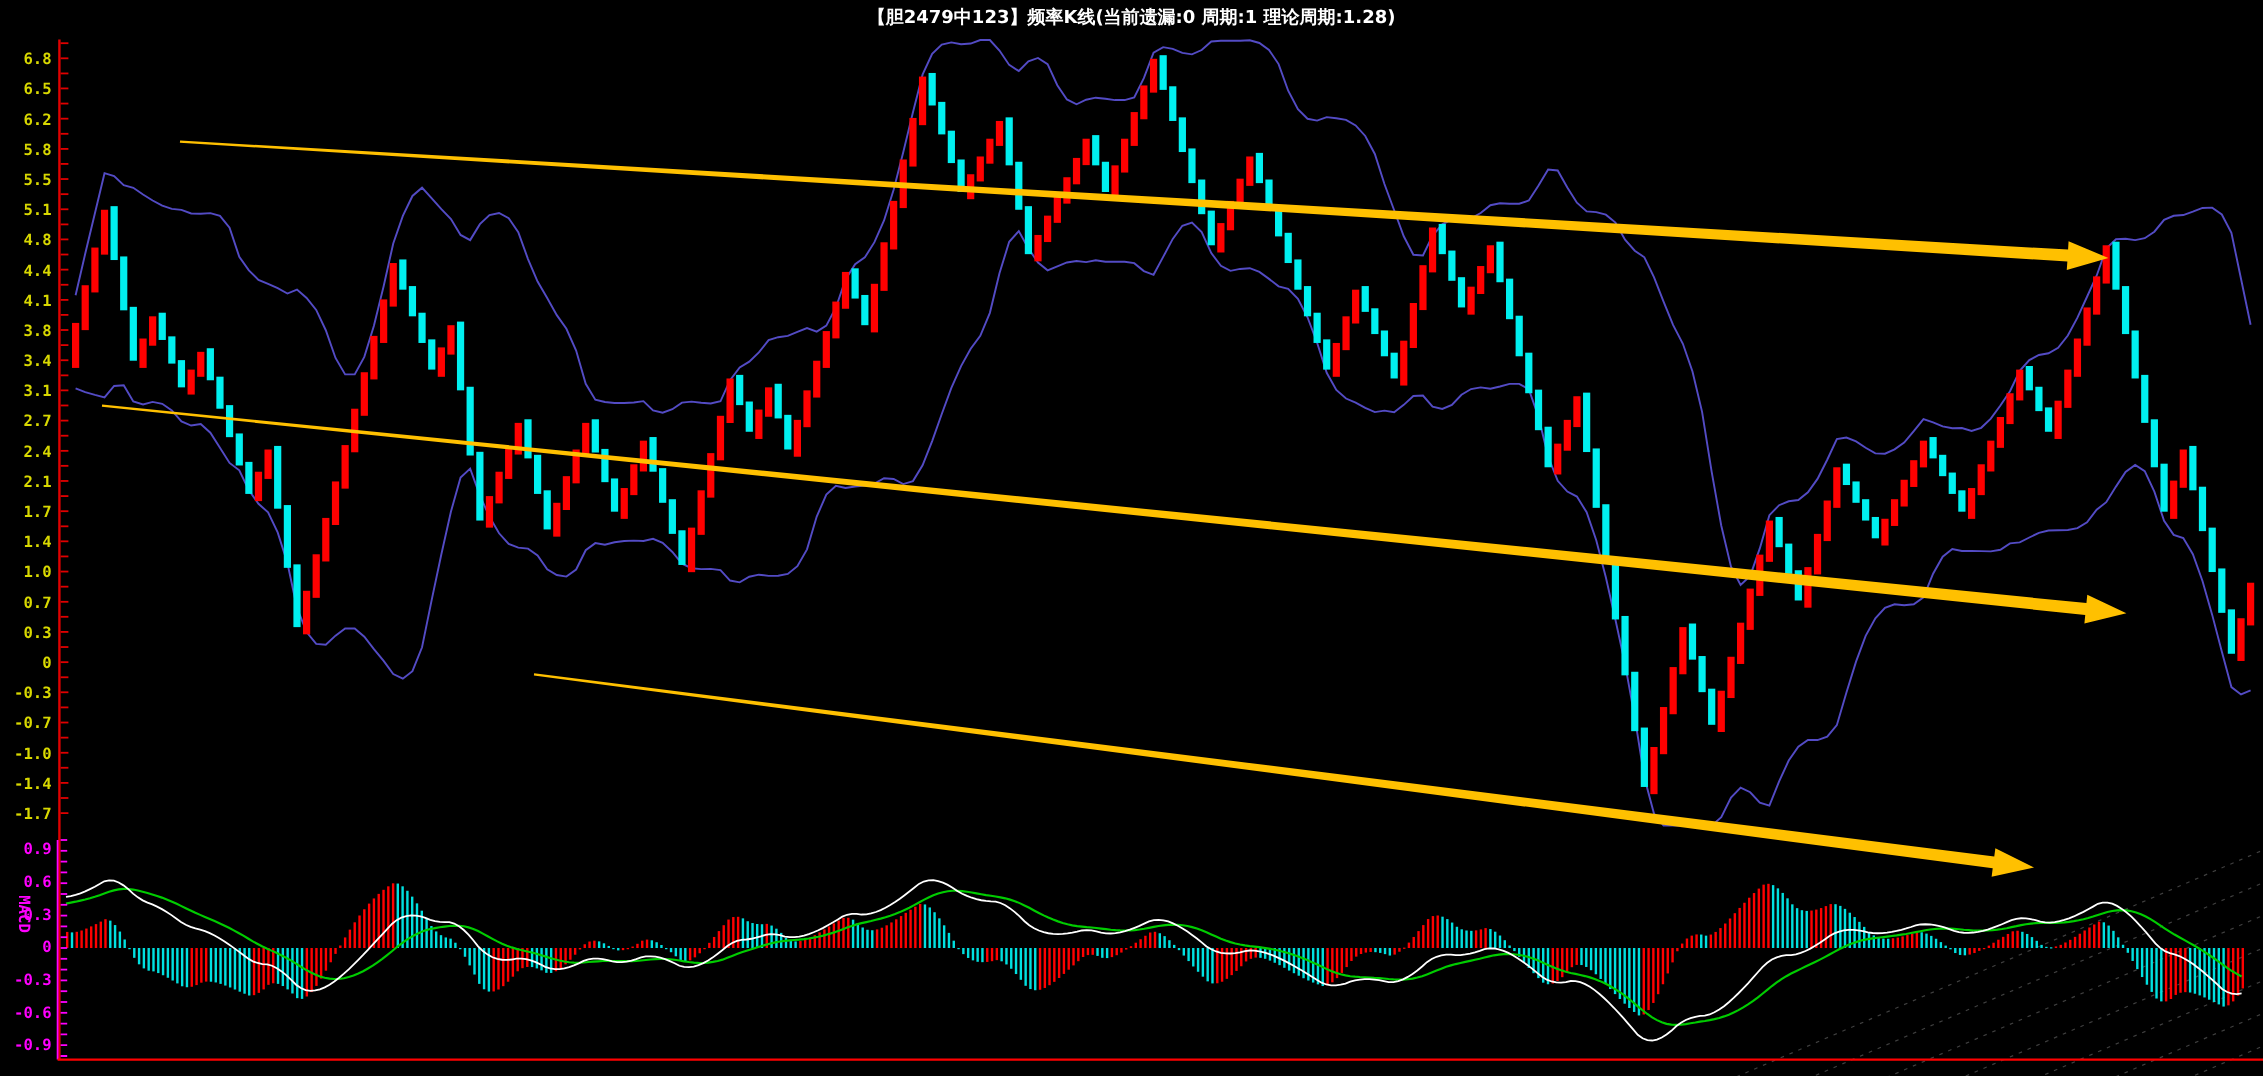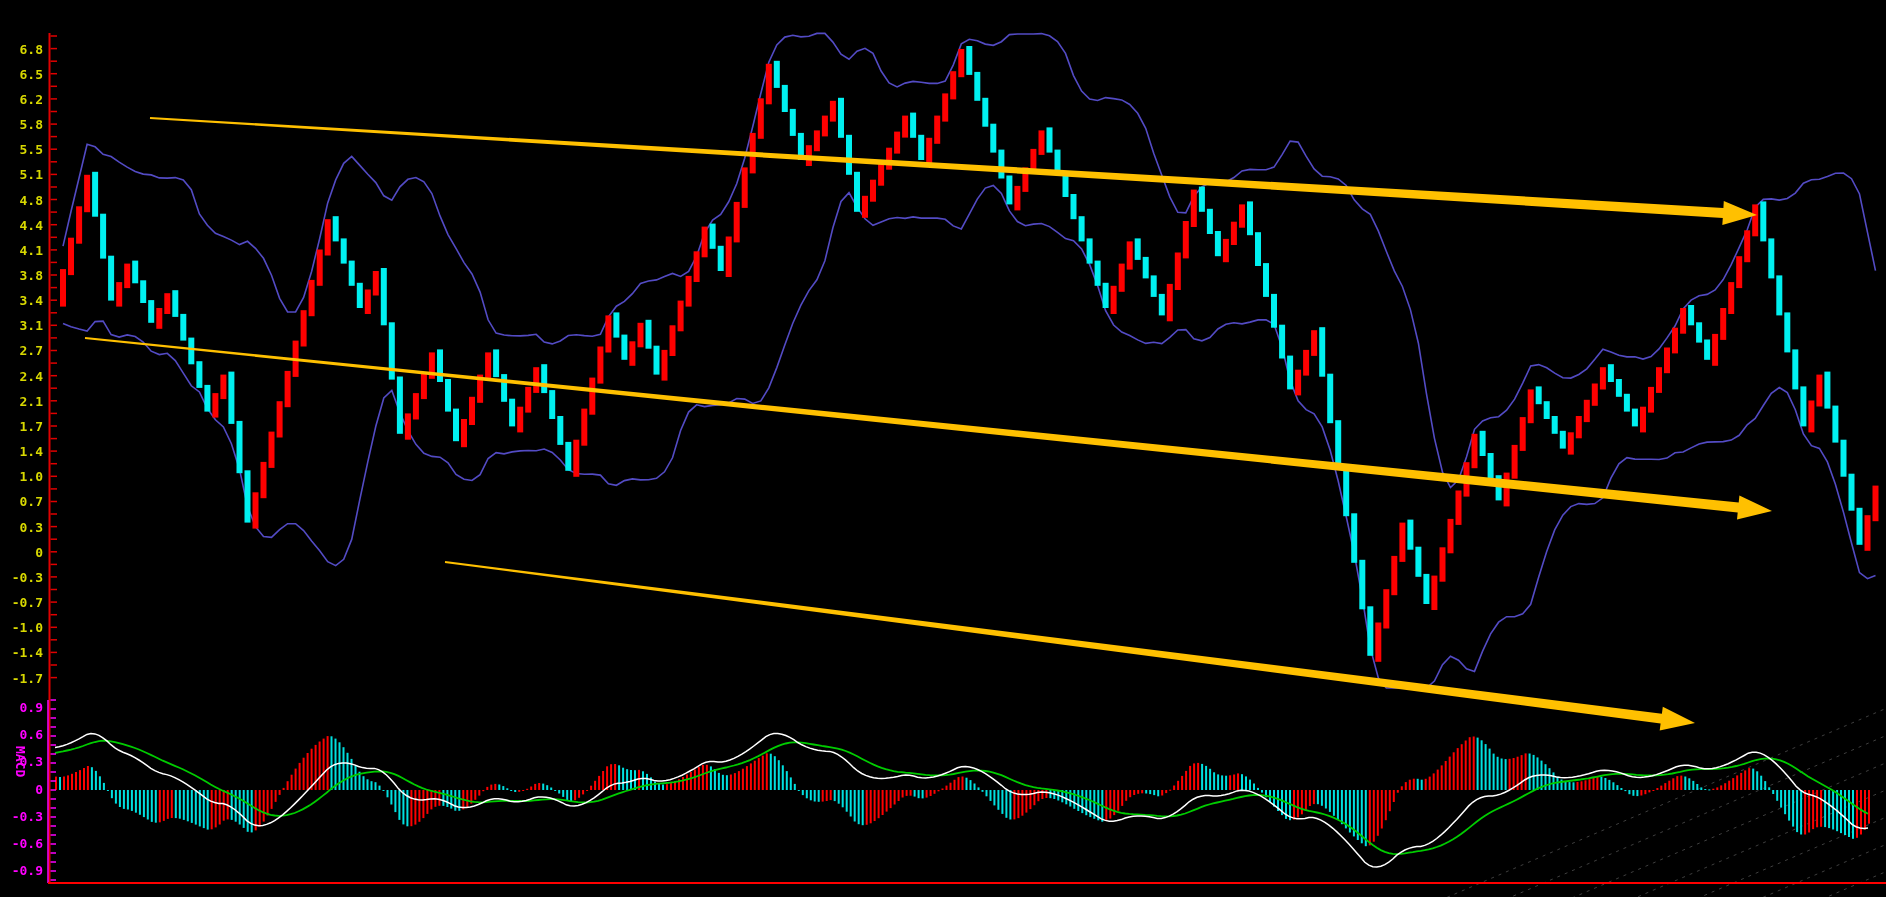--- a/index.html
+++ b/index.html
@@ -7,20 +7,21 @@
        font-family:"DejaVu Sans","Liberation Sans",sans-serif;}
   #titlebar{position:absolute;top:0;left:0;width:100%;height:28px;text-align:center;
             color:#ffffff;font-size:15px;font-weight:bold;line-height:28px;
             font-family:"DejaVu Sans","Liberation Sans",sans-serif;}
   svg text{font-family:"DejaVu Sans Mono","Liberation Mono",monospace;font-weight:bold;}
 </style>
 </head>
 <body>
 
 <div id="app">
+  <div id="titlebar">【胆2479中123】频率K线(当前遗漏:0  周期:1  理论周期:1.28)</div>
   <svg id="chart" width="1886" height="897" viewBox="0 0 1886 897">
       <g>
         <line x1="51" y1="1498.37" x2="1886" y2="708.37" stroke="#3f3f3f" stroke-width="1" stroke-dasharray="3 5"></line>
         <line x1="51" y1="1525.58" x2="1886" y2="735.58" stroke="#3f3f3f" stroke-width="1" stroke-dasharray="3 5"></line>
         <line x1="51" y1="1552.79" x2="1886" y2="762.79" stroke="#3f3f3f" stroke-width="1" stroke-dasharray="3 5"></line>
         <line x1="51" y1="1580" x2="1886" y2="790" stroke="#3f3f3f" stroke-width="1" stroke-dasharray="3 5"></line>
         <line x1="51" y1="1607.21" x2="1886" y2="817.21" stroke="#3f3f3f" stroke-width="1" stroke-dasharray="3 5"></line>
         <line x1="51" y1="1634.42" x2="1886" y2="844.42" stroke="#3f3f3f" stroke-width="1" stroke-dasharray="3 5"></line>
         <line x1="51" y1="1661.63" x2="1886" y2="871.63" stroke="#3f3f3f" stroke-width="1" stroke-dasharray="3 5"></line>
       </g>

